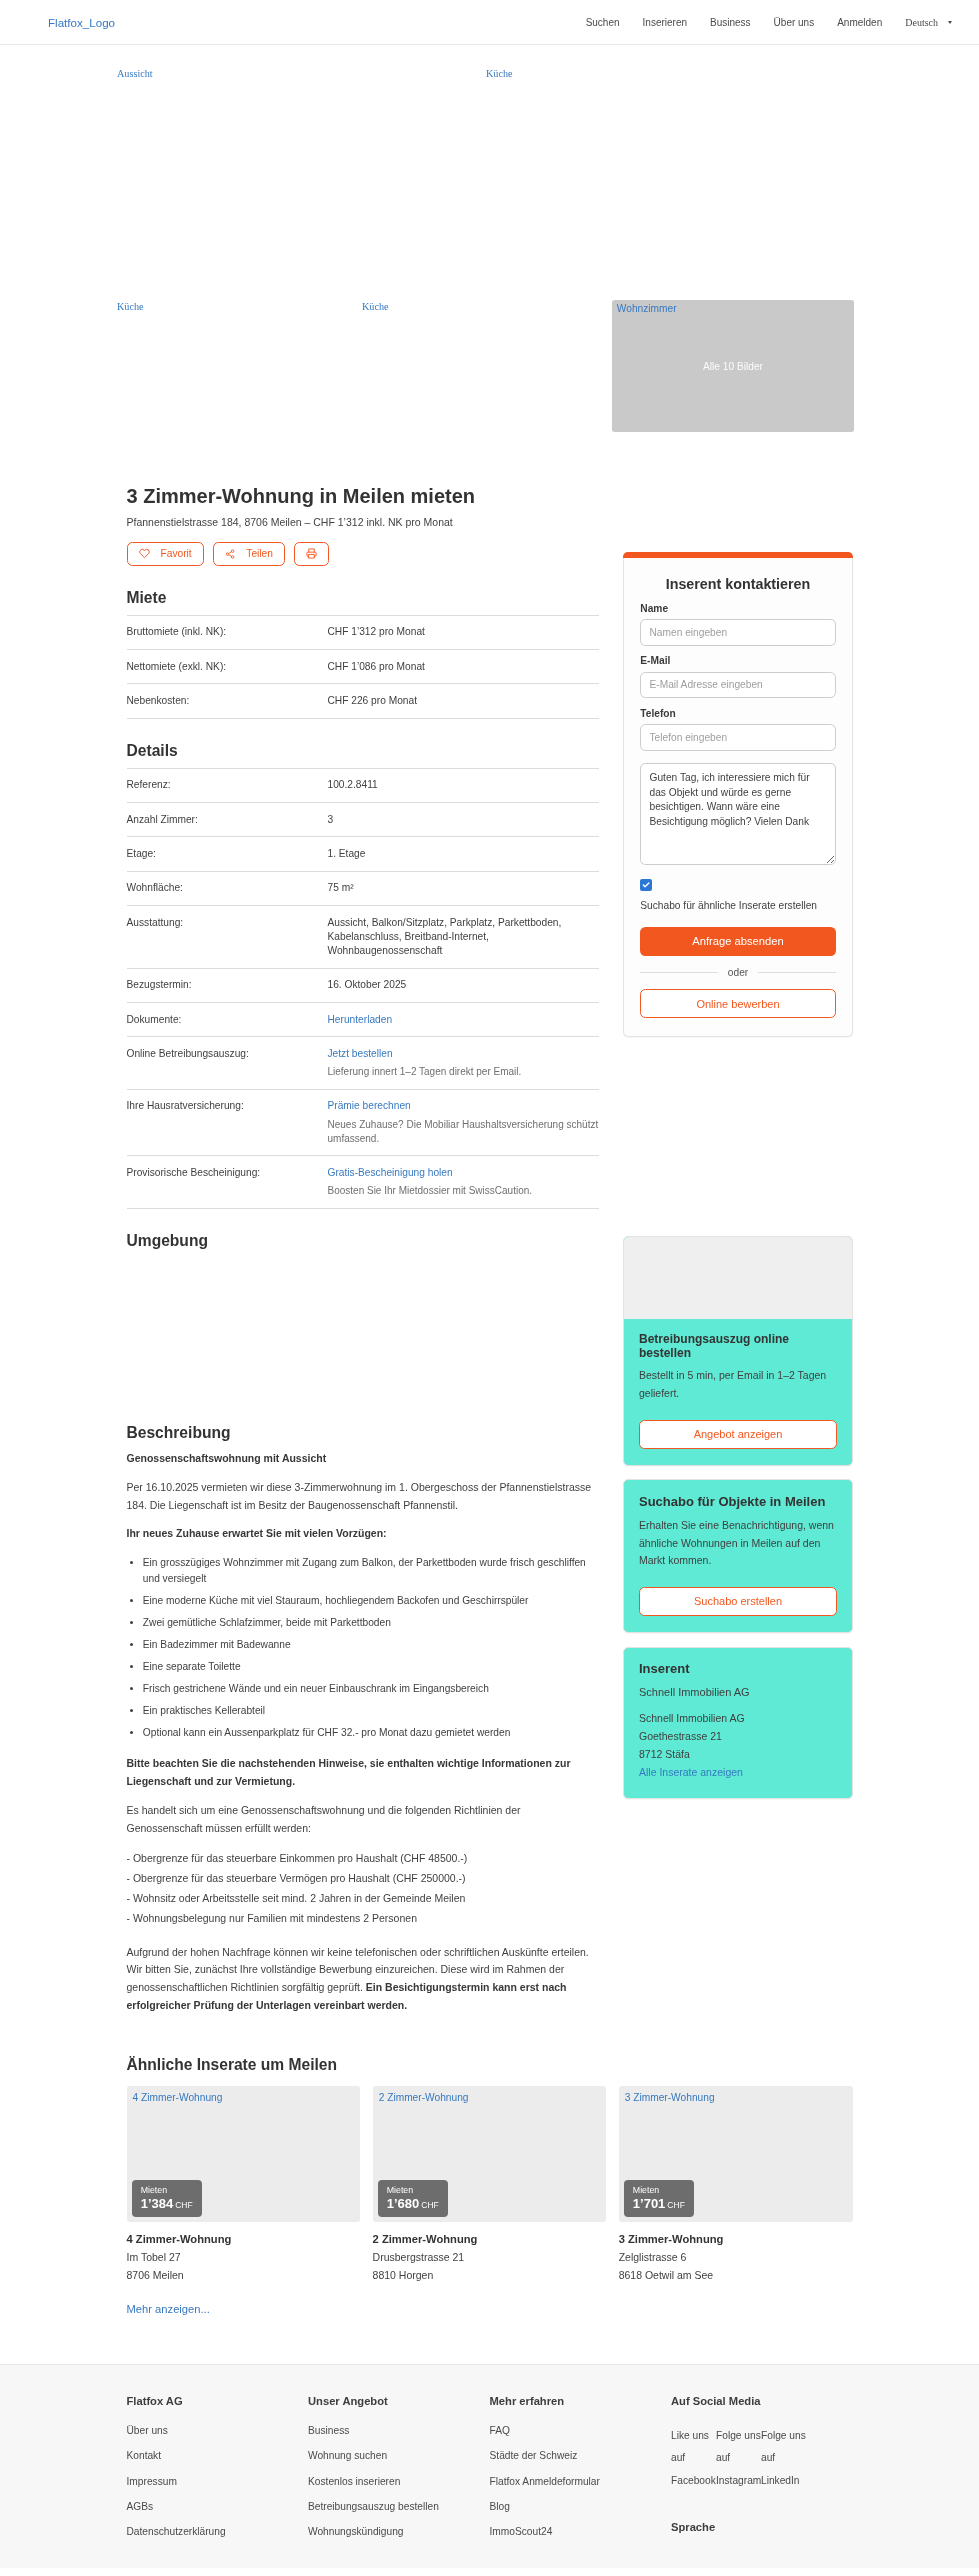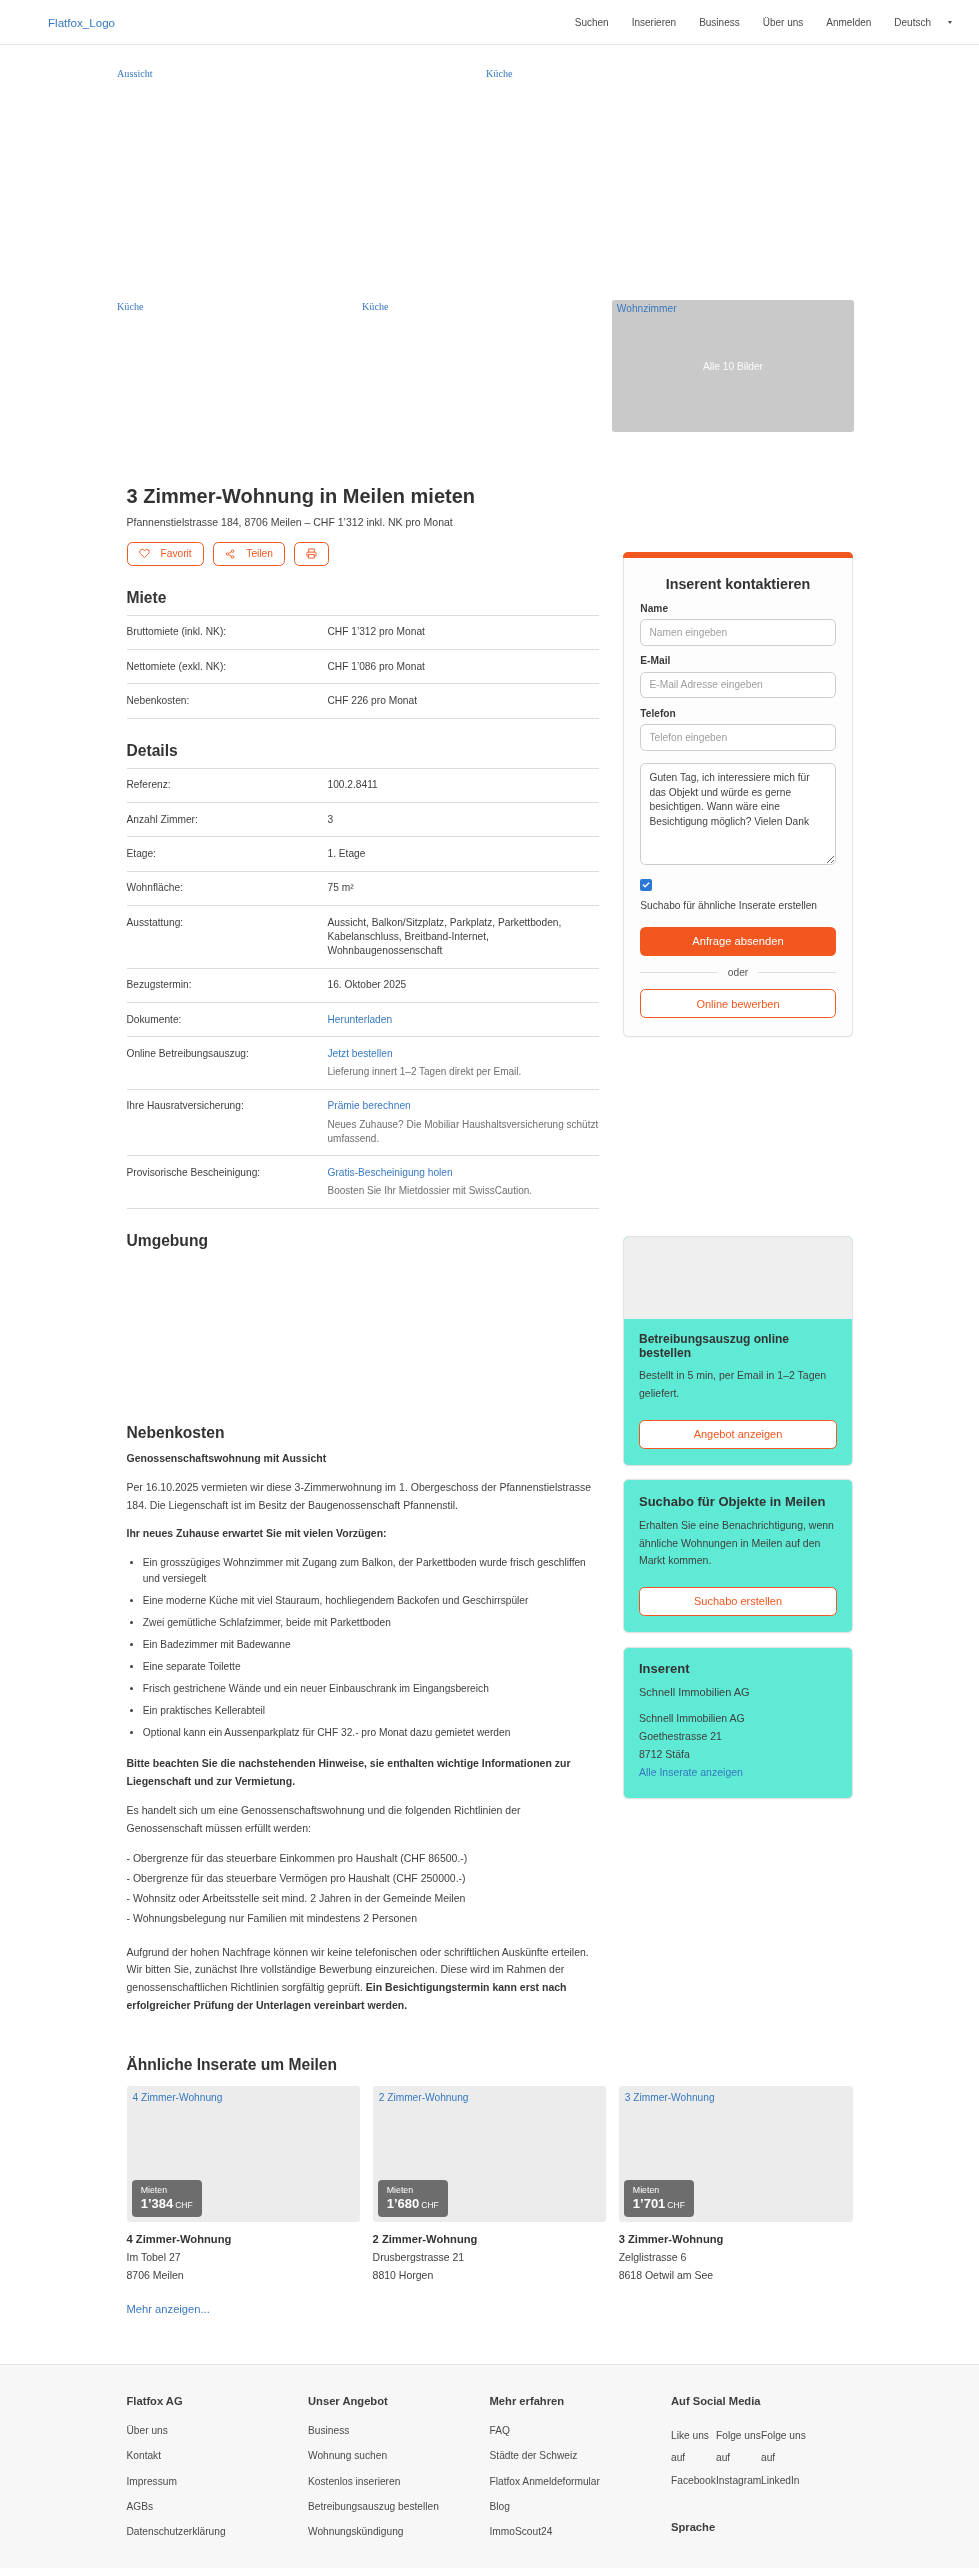--- a/index.html
+++ b/index.html
@@ -12,21 +12,21 @@
   .blue { color:#3779c0; cursor:pointer; }
 
   
   .header {
     height:45px; display:flex; align-items:center; justify-content:space-between;
     padding:0 27px 0 48px; border-bottom:0.7px solid #e7e7e7; background:#fff;
   }
   .logo { color:#3779c0; font-size:11.6px; cursor:pointer; }
   .nav { display:flex; align-items:center; gap:23px; font-size:10px; color:#4a4a4a; }
   .nav-item { cursor:pointer; color:#4a4a4a; }
-  .lang-trigger { display:inline-flex; align-items:center; gap:17px; cursor:pointer; }
+  .lang-trigger { display:inline-flex; align-items:center; gap:10px; cursor:pointer;font-family:Liberation Serif, serif; }
   .caret-down { width:0; height:0; border-left:2.7px solid transparent; border-right:2.7px solid transparent; border-top:3.4px solid #4a4a4a; display:inline-block; }
 
   
   .gallery { position:relative; height:416px; background:#fff; }
   .g-link { position:absolute; font-size:10.2px;font-family:Liberation Serif, serif; }
   .g-aussicht { left:117px; top:23px; }
   .g-kueche1  { left:486px; top:23px; }
   .g-kueche2  { left:117px; top:256px; }
   .g-kueche3  { left:362px; top:256px; }
   .photo-box {
@@ -278,38 +278,38 @@
           <div class="kv-value">
             <a class="blue">Gratis-Bescheinigung holen</a>
             <div class="kv-sub">Boosten Sie Ihr Mietdossier mit SwissCaution.</div>
           </div>
         </div>
       </div>
 
       <h2 class="section">Umgebung</h2>
       <div class="map-placeholder"></div>
 
-      <h2 class="section">Nebenkosten</h2>
+      <h2 class="section">Beschreibung</h2>
       <div class="desc">
         <p class="bold">Genossenschaftswohnung mit Aussicht</p>
         <p>Per 16.10.2025 vermieten wir diese 3-Zimmerwohnung im 1. Obergeschoss der Pfannenstielstrasse 184. Die Liegenschaft ist im Besitz der Baugenossenschaft Pfannenstil.</p>
         <p class="bold">Ihr neues Zuhause erwartet Sie mit vielen Vorzügen:</p>
         <ul>
           <li>Ein grosszügiges Wohnzimmer mit Zugang zum Balkon, der Parkettboden wurde frisch geschliffen und versiegelt</li>
           <li>Eine moderne Küche mit viel Stauraum, hochliegendem Backofen und Geschirrspüler</li>
           <li>Zwei gemütliche Schlafzimmer, beide mit Parkettboden</li>
           <li>Ein Badezimmer mit Badewanne</li>
           <li>Eine separate Toilette</li>
           <li>Frisch gestrichene Wände und ein neuer Einbauschrank im Eingangsbereich</li>
           <li>Ein praktisches Kellerabteil</li>
           <li>Optional kann ein Aussenparkplatz für CHF 32.- pro Monat dazu gemietet werden</li>
         </ul>
         <p class="bold">Bitte beachten Sie die nachstehenden Hinweise, sie enthalten wichtige Informationen zur Liegenschaft und zur Vermietung.</p>
         <p>Es handelt sich um eine Genossenschaftswohnung und die folgenden Richtlinien der Genossenschaft müssen erfüllt werden:</p>
-        <div class="guideline">- Obergrenze für das steuerbare Einkommen pro Haushalt (CHF 86500.-)</div>
+        <div class="guideline">- Obergrenze für das steuerbare Einkommen pro Haushalt (CHF 48500.-)</div>
         <div class="guideline">- Obergrenze für das steuerbare Vermögen pro Haushalt (CHF 250000.-)</div>
         <div class="guideline">- Wohnsitz oder Arbeitsstelle seit mind. 2 Jahren in der Gemeinde Meilen</div>
         <div class="guideline">- Wohnungsbelegung nur Familien mit mindestens 2 Personen</div>
         <p class="tail"><span>Aufgrund der hohen Nachfrage können wir keine telefonischen oder schriftlichen Auskünfte erteilen. Wir bitten Sie, zunächst Ihre vollständige Bewerbung einzureichen. Diese wird im Rahmen der genossenschaftlichen Richtlinien sorgfältig geprüft. </span><span class="bold">Ein Besichtigungstermin kann erst nach erfolgreicher Prüfung der Unterlagen vereinbart werden.</span></p>
       </div>
     </div>
 
     <aside class="sidebar">
 
       <div class="contact-wrap">

